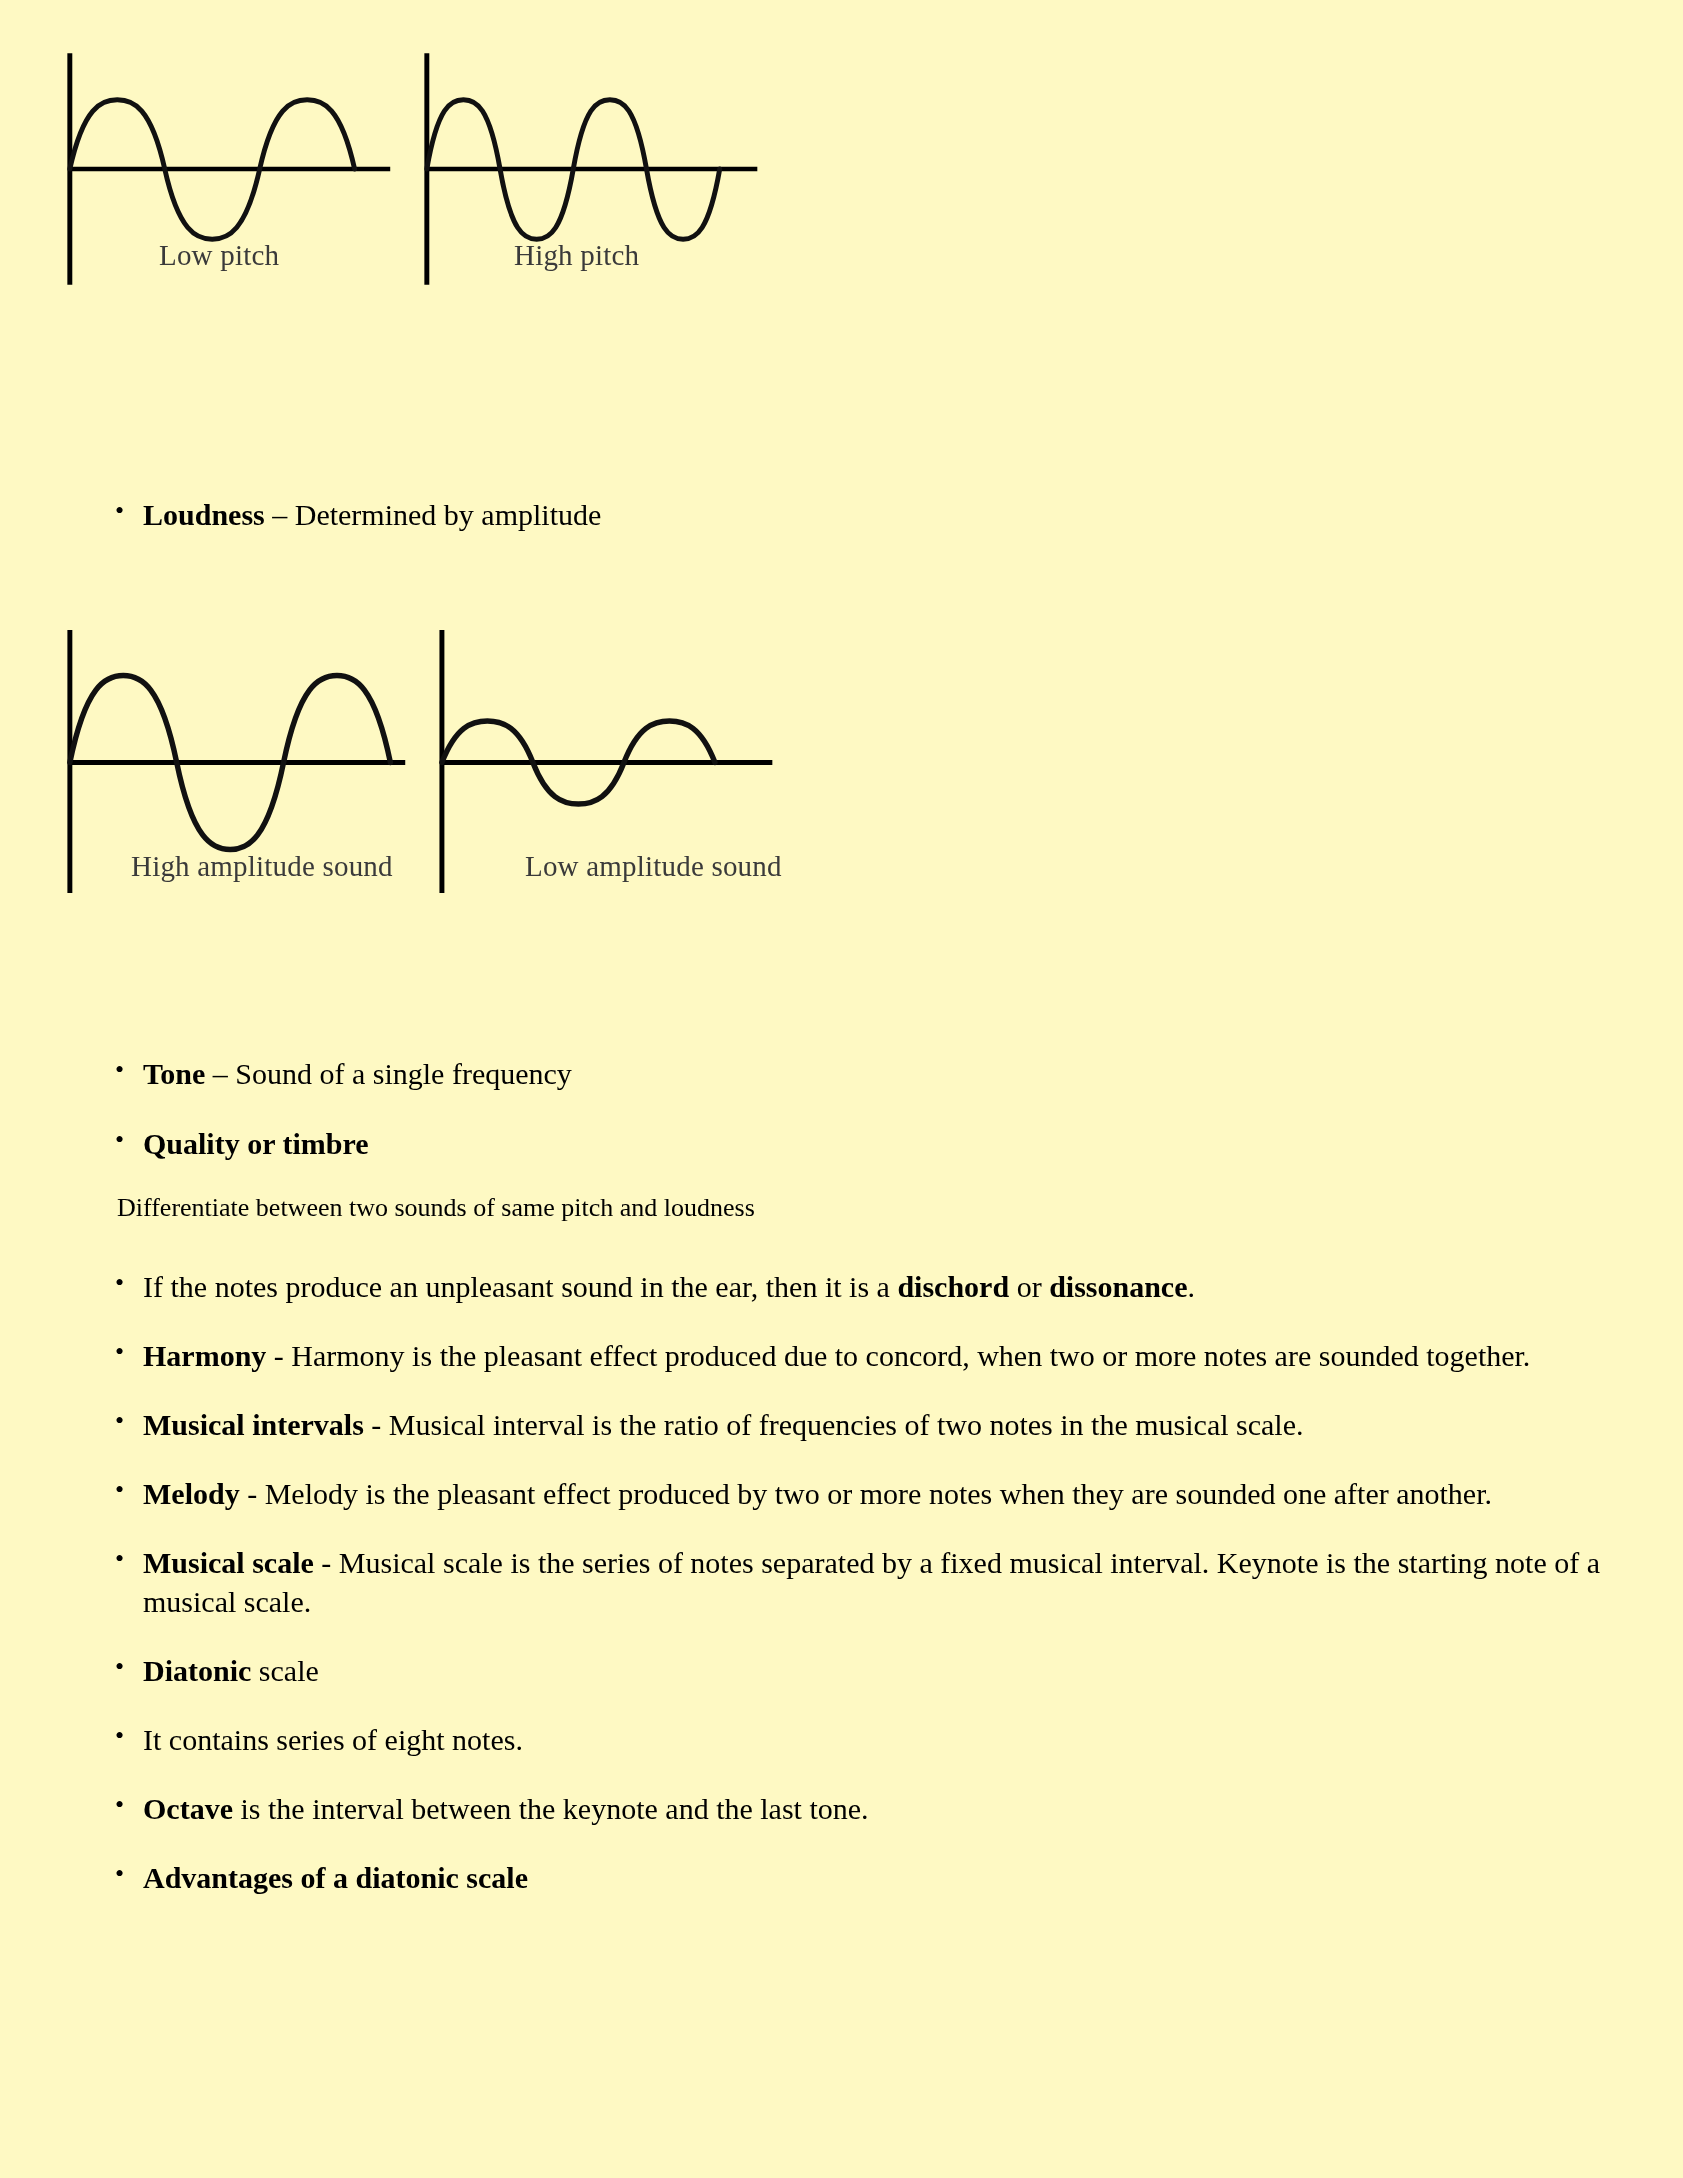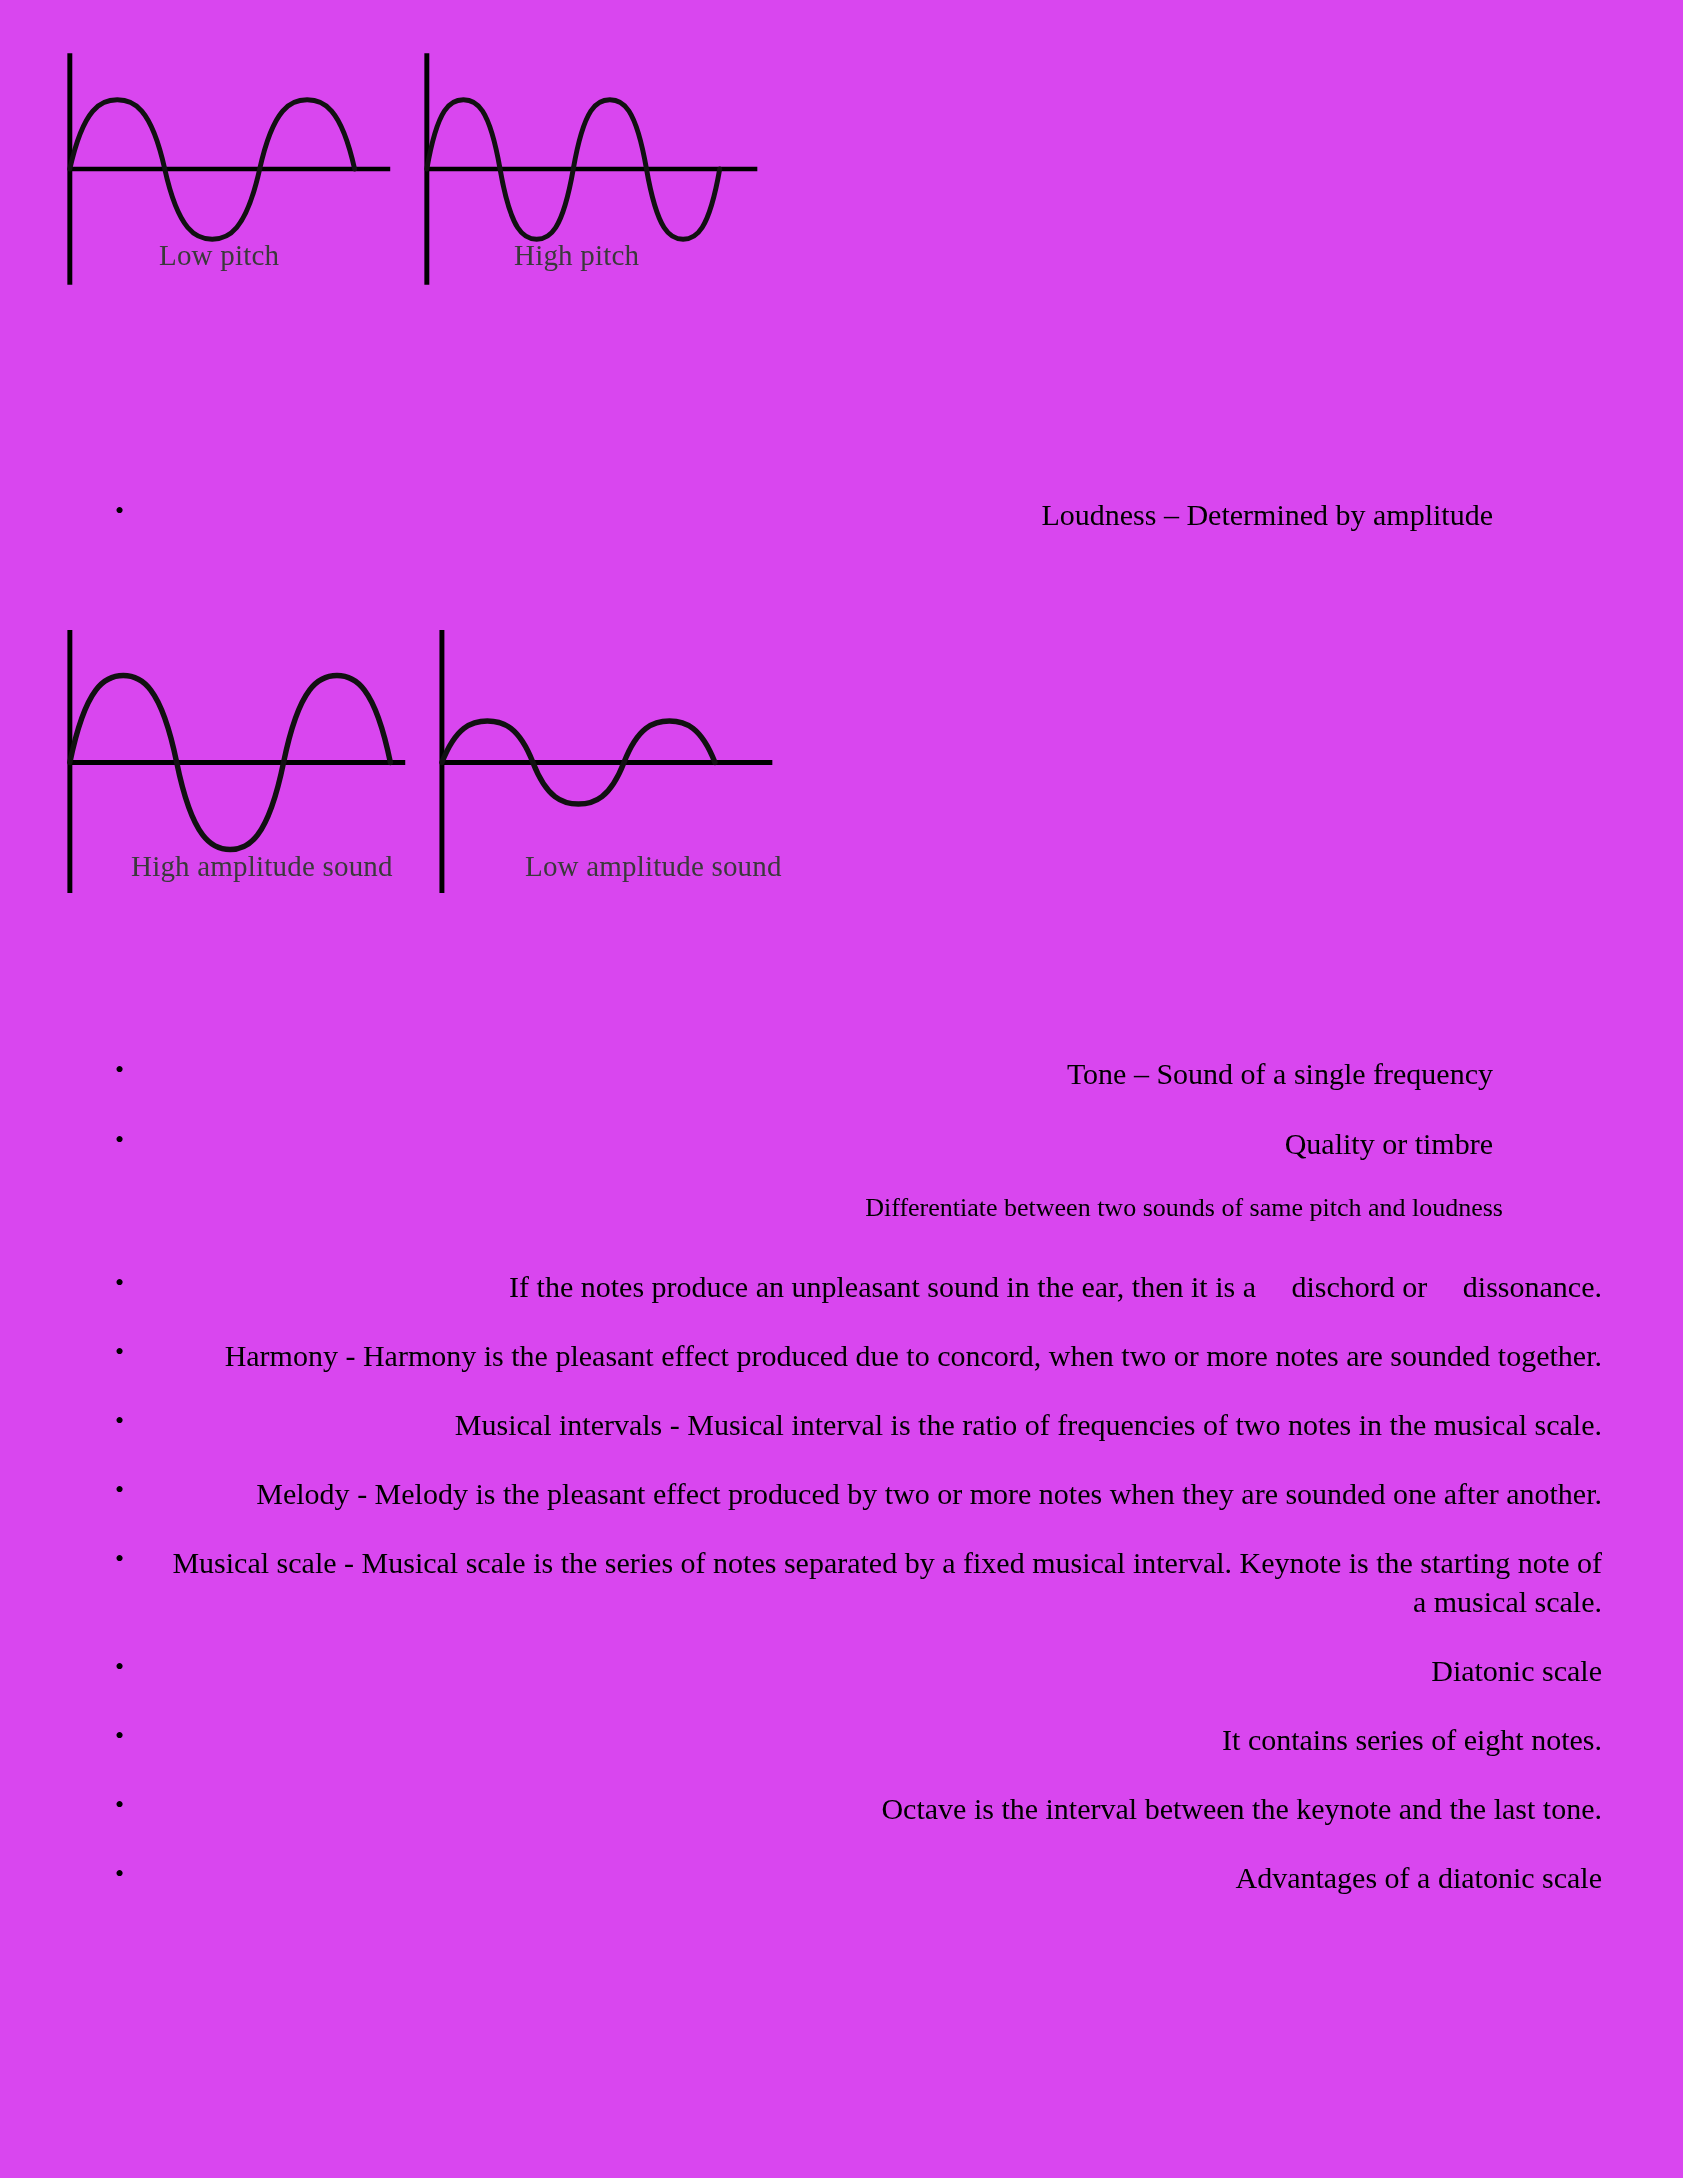--- a/index.html
+++ b/index.html
@@ -12,22 +12,21 @@
     height: 2178px;
     position: relative;
     font-family: "Liberation Serif", "DejaVu Serif", serif;
     color: #000000;
     overflow: hidden;
   }
 
   .page {
     position: absolute;
     inset: 0;
-    background: #d946ef;
-    text-align: right;
+    background: #fef9c3;
   }
 
   
   .figure-row {
     position: absolute;
     left: 0;
     width: 1683px;
   }
   .fig-row-1 { top: 45px;  height: 257px; }
   .fig-row-2 { top: 624px; height: 327px; }
@@ -69,21 +68,21 @@
     margin: 0;
   }
   li.bullet::before {
     content: "\2022";
     position: absolute;
     left: 8px;
     top: -2px;
     font-size: 26px;
     line-height: 1.35;
   }
-  .b { font-weight: normal; margin-left: 28px; }
+  .b { font-weight: bold; }
 
   .plain-line {
     font-size: 26px;
     line-height: 1.30;
   }
 
   
   .tb { position: absolute; }
   #loudness-block      { left: 107px; top: 495px;  width: 1386px; }
   #tone-block          { left: 107px; top: 1054px; width: 1386px; }

